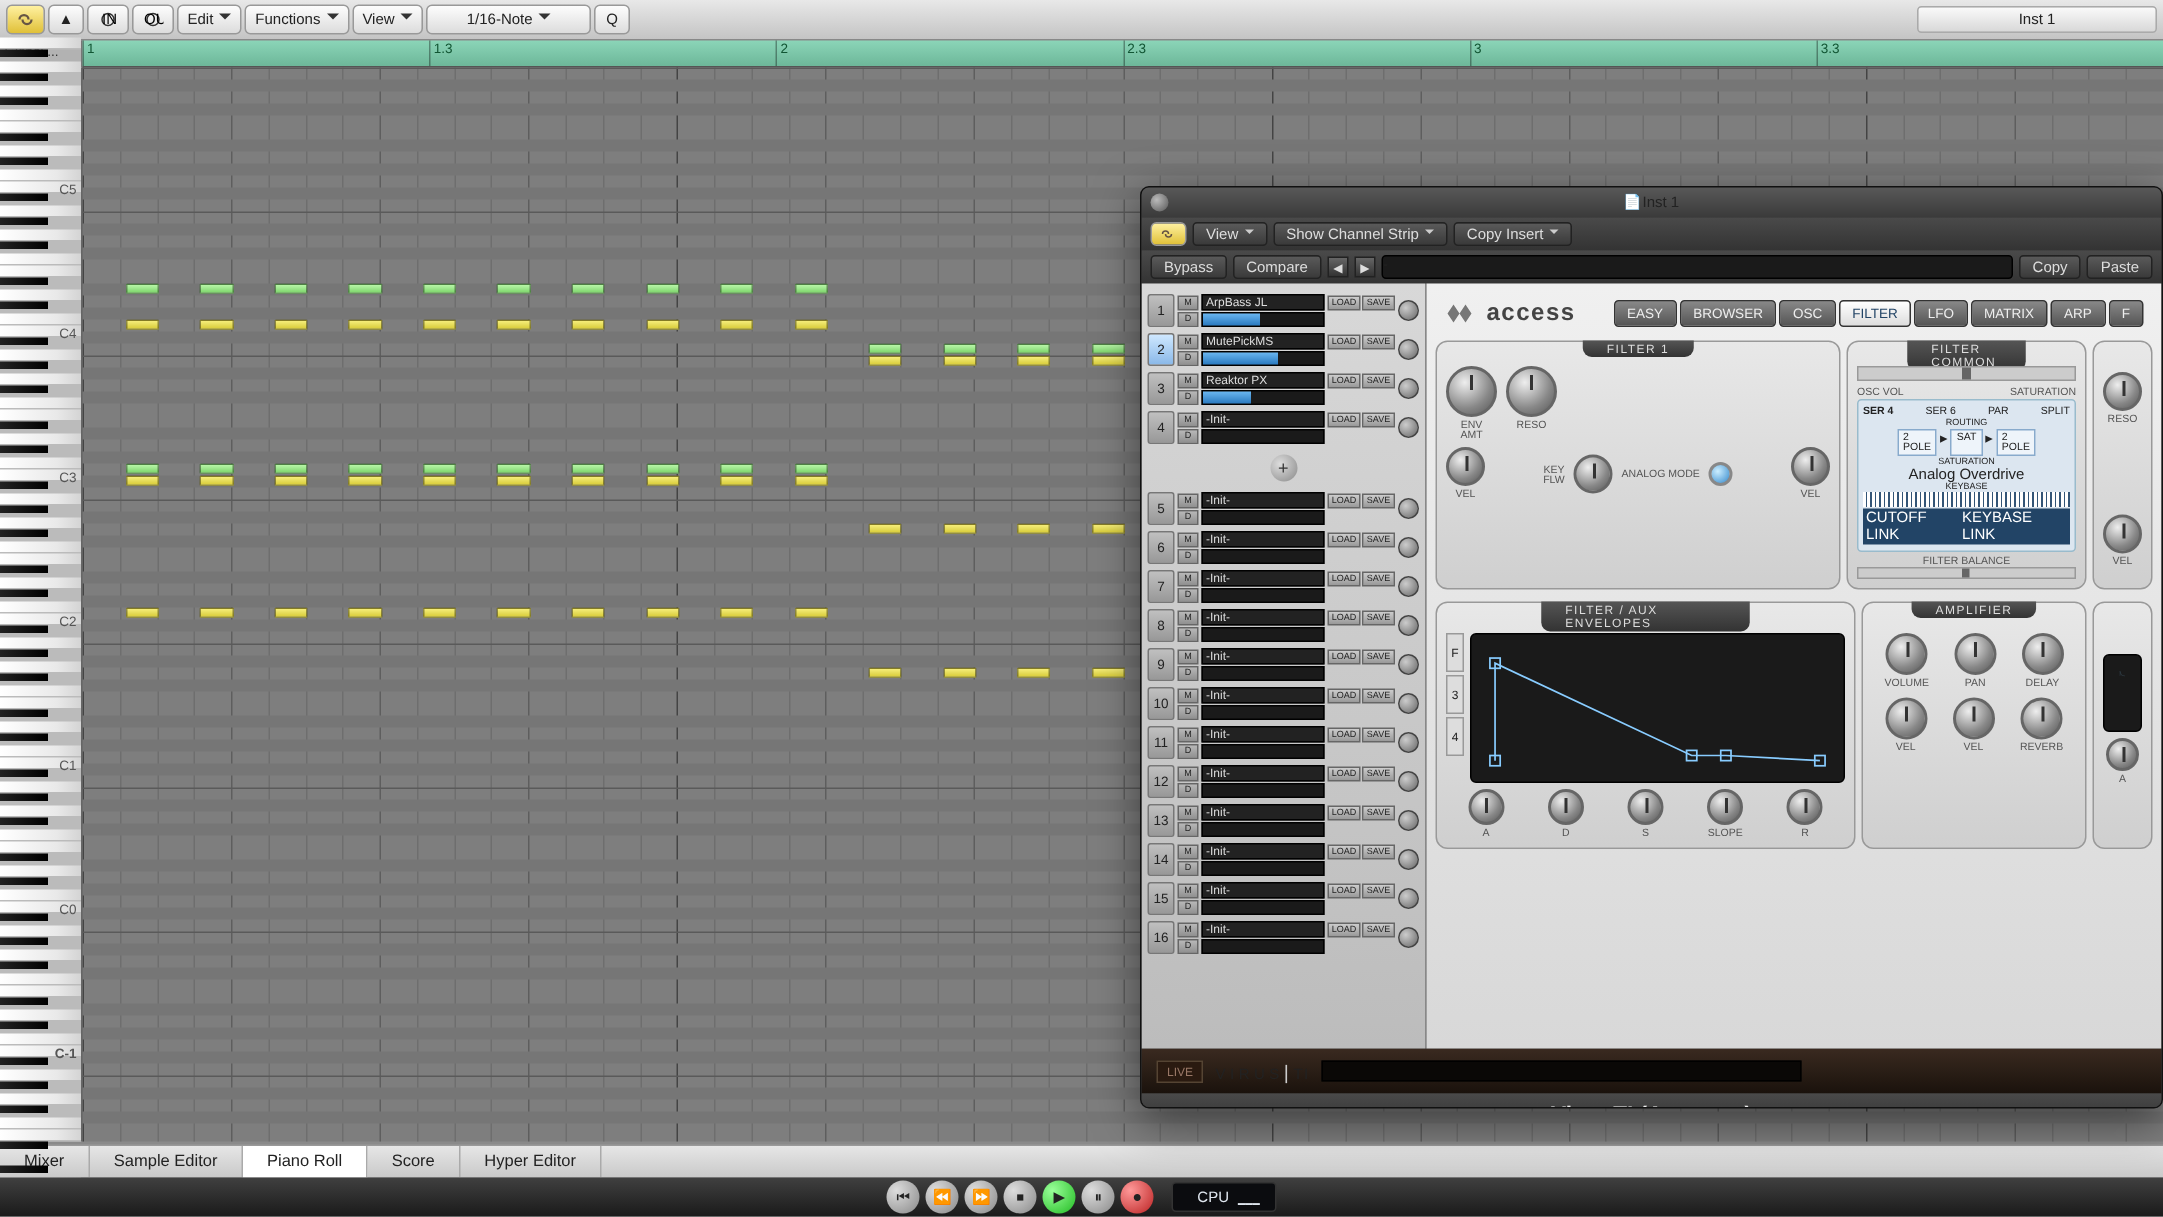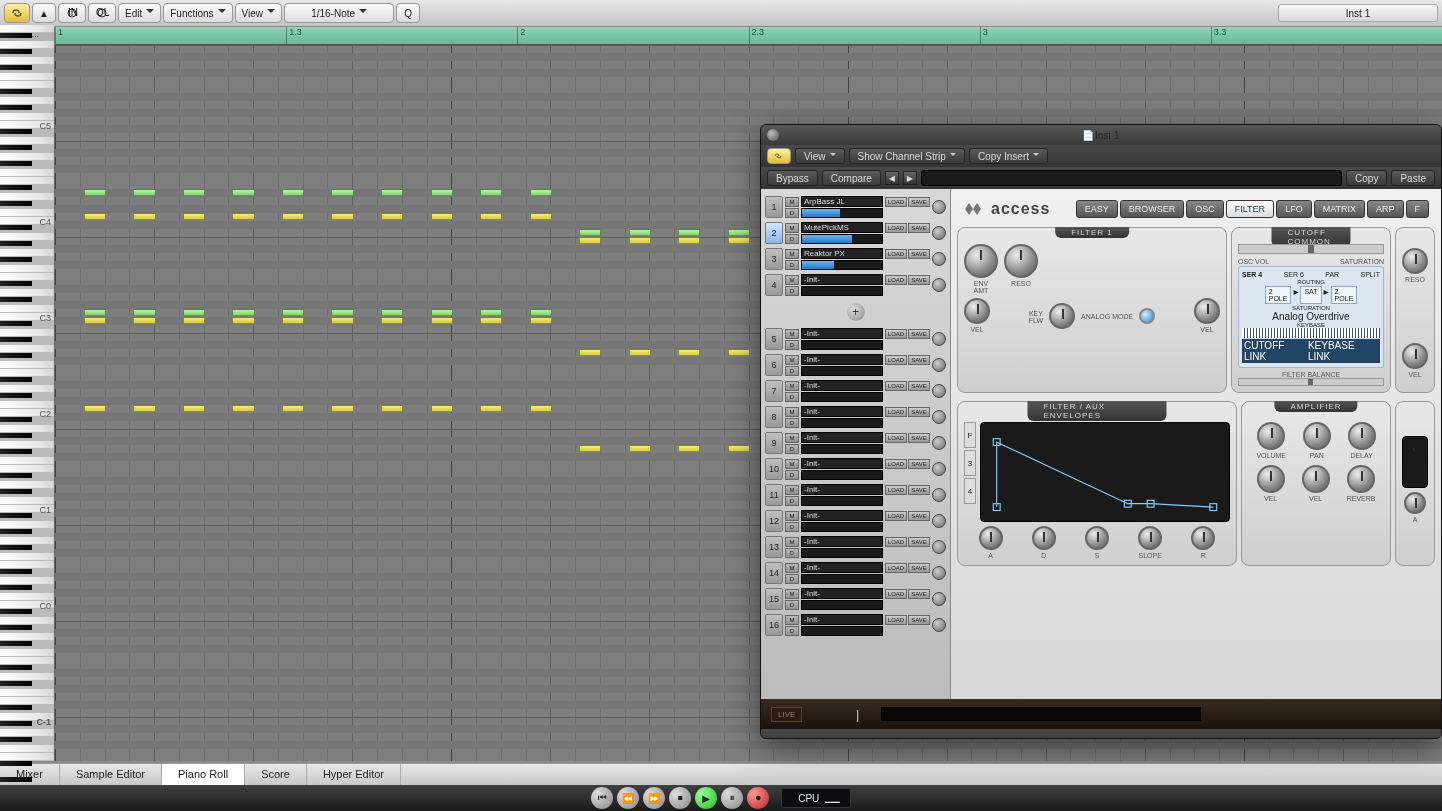--- a/index.html
+++ b/index.html
@@ -255,21 +255,21 @@
       <div class="kb" style="top: 716px;"></div>
       <div class="kw" style="top: 724px;"></div>
       <div class="kb" style="top: 732px;"></div>
       <div class="kw" style="top: 740px;"></div>
       <div class="klabel" style="top: 76px;">C5</div>
       <div class="klabel" style="top: 172px;">C4</div>
       <div class="klabel" style="top: 268px;">C3</div>
       <div class="klabel" style="top: 364px;">C2</div>
       <div class="klabel" style="top: 460px;">C1</div>
       <div class="klabel" style="top: 556px; text-align: right;">C0</div>
-      <div class="klabel" style="top: 672px; font-weight: bold;">C-1</div>
+      <div class="klabel" style="top: 652px; font-weight: bold;">C-1</div>
     </div>
   <div class="grid" id="grid">
       <div class="vline bar" style="left: 0px;"></div>
       <div class="vline" style="left: 24.7679px;"></div>
       <div class="vline" style="left: 49.5357px;"></div>
       <div class="vline" style="left: 74.3036px;"></div>
       <div class="vline beat" style="left: 99.0714px;"></div>
       <div class="vline" style="left: 123.839px;"></div>
       <div class="vline" style="left: 148.607px;"></div>
       <div class="vline" style="left: 173.375px;"></div>
@@ -917,21 +917,21 @@
               <div style="width:16px;height:16px;border-radius:8px;background:radial-gradient(circle at 35% 35%,#cef,#38c);border:2px solid #888"></div>
             </div>
             <div class="kcol">
                 <div class="knob" style="width:26px;height:26px;border-radius:13px"></div>
                 <div class="klab">VEL</div>
               </div>
           </div>
         </div>
 
         <div class="section commonbox">
-          <div class="shdr">CUTOFF  COMMON</div>
+          <div class="shdr">FILTER  COMMON</div>
           <div style="height:10px"></div>
           <div style="height:10px;background:#ccc;border:1px solid #999;position:relative;margin-bottom:2px">
               <div style="position:absolute;left:48%;width:6px;top:0;bottom:0;background:#666"></div>
             </div>
           <div class="minirow">
               <span class="klab">OSC VOL</span>
               <span class="klab">SATURATION</span>
             </div>
           <div class="minilcd">
             <div class="minirow" id="serrow">

